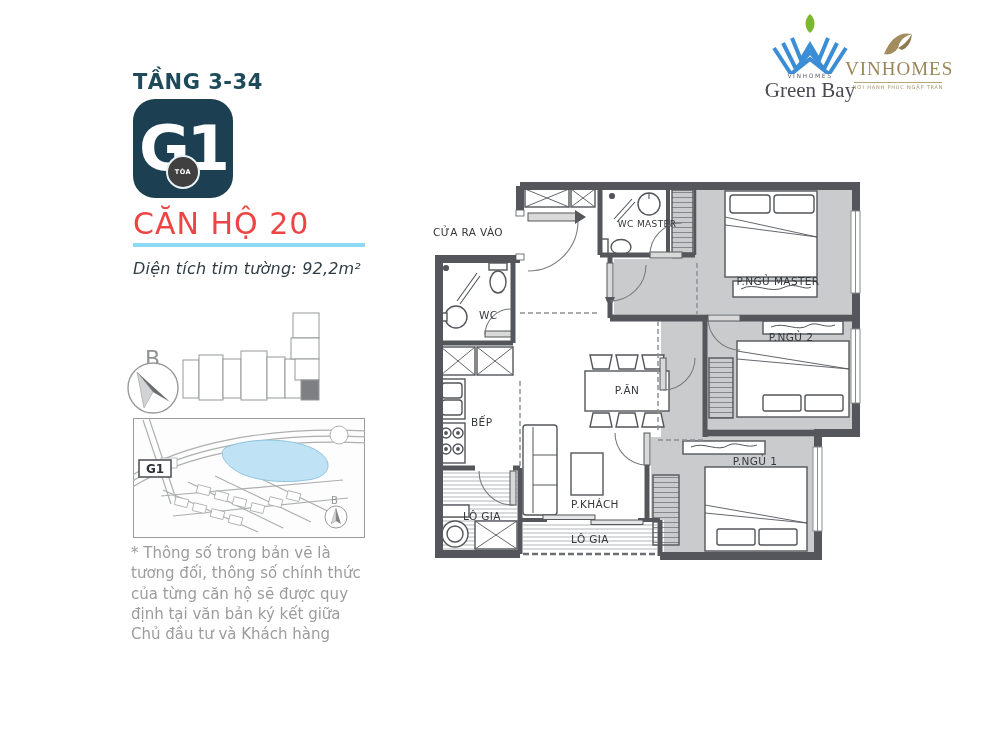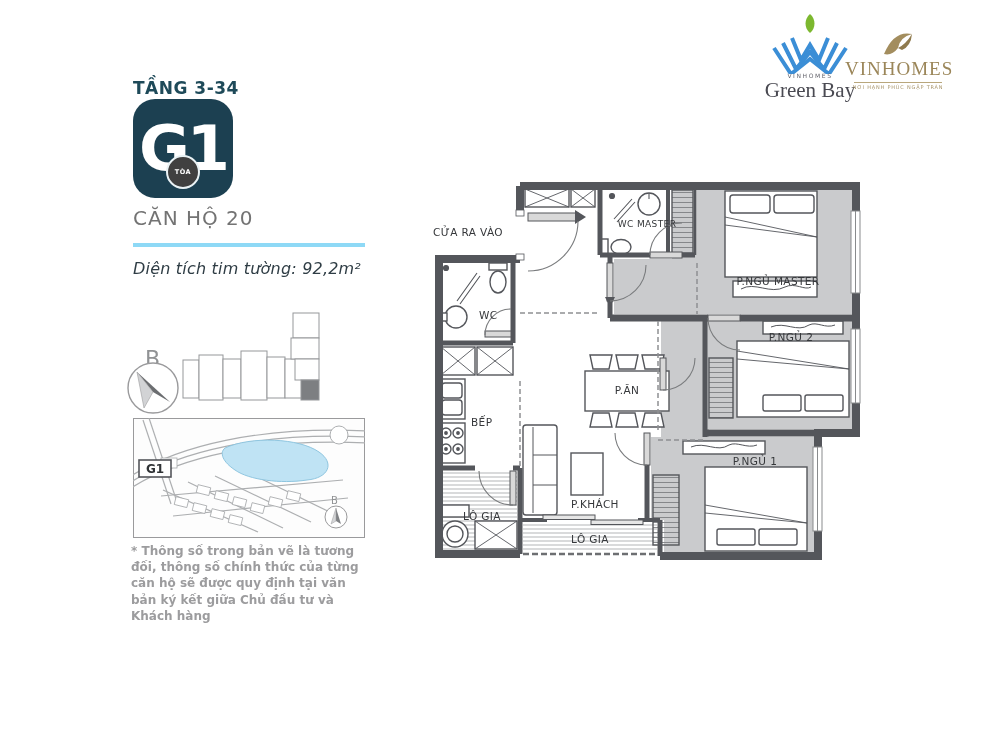--- a/index.html
+++ b/index.html
@@ -1,40 +1,40 @@
 <!DOCTYPE html>
 <html><head>
 <meta charset="utf-8">
 <style>
   html,body{margin:0;padding:0;background:#fff;}
   #stage{position:relative;width:1000px;height:750px;background:#fff;overflow:hidden;
          font-family:"DejaVu Sans","Liberation Sans",sans-serif;}
   .abs{position:absolute;}
   
-  #floor-label{left:133px;top:70px;font-size:17px;font-weight:bold;color:#1e4a59;letter-spacing:.5px;margin-top:8px;}
+  #floor-label{left:133px;top:70px;font-size:21px;font-weight:bold;color:#1e4a59;letter-spacing:.5px;}
   #badge{left:133px;top:99px;width:100px;height:99px;background:#1c4051;border-radius:22px;
          display:flex;align-items:center;justify-content:center;}
   #badge .code{color:#fff;font-size:62px;font-weight:bold;letter-spacing:-3px;line-height:1;}
   #badge .tower{position:absolute;left:33px;top:56px;width:30px;height:30px;border-radius:50%;
          background:#404040;border:2px solid #e9f2f5;color:#fff;font-size:6.5px;font-weight:bold;
          display:flex;align-items:center;justify-content:center;letter-spacing:.5px;}
-  #unit-title{left:133px;top:206px;font-size:20px;color:#737373;letter-spacing:1px;font-weight:500;}
+  #unit-title{left:133px;top:206px;font-size:30px;color:#ef4444;letter-spacing:1px;font-weight:500;}
   #title-underline{left:133px;top:243px;width:232px;height:4px;background:#8ed9f6;}
   #areas{left:133px;top:256px;font-size:16px;color:#2f3d45;line-height:25px;letter-spacing:.2px;font-style:italic;}
   
   #gb-logo{left:750px;top:12px;width:104px;height:88px;text-align:center;margin-left:8px;}
   #gb-text{position:absolute;left:0;top:60px;width:104px;}
   #gb-brand{font-size:6px;letter-spacing:1.6px;color:#63636b;}
   #gb-name{font-family:"Liberation Serif","DejaVu Serif",serif;font-size:21px;color:#4a4a52;margin-top:-1px;}
   #vh-logo{left:845px;top:28px;width:106px;text-align:center;}
   #vh-name{font-family:"Liberation Serif","DejaVu Serif",serif;font-size:19px;color:#9b8659;letter-spacing:1px;}
   #vh-rule{width:88px;height:1px;background:#b9a77c;margin:2px auto 1px auto;}
   #vh-tagline{font-size:5px;letter-spacing:.8px;color:#a8956b;}
   
-  #footnote{left:131px;top:543px;width:240px;font-size:12px;line-height:1.35;color:#9c9c9e;font-weight:bold;}
+  #footnote{left:131px;top:543px;width:240px;font-size:15px;line-height:1.35;color:#9c9c9e;}
   svg text{font-family:"DejaVu Sans","Liberation Sans",sans-serif;}
 </style>
 </head>
 <body>
 
 <div id="stage">
 
   <div class="abs" id="floor-label">TẦNG 3-34</div>
 
   <div class="abs" id="badge">

